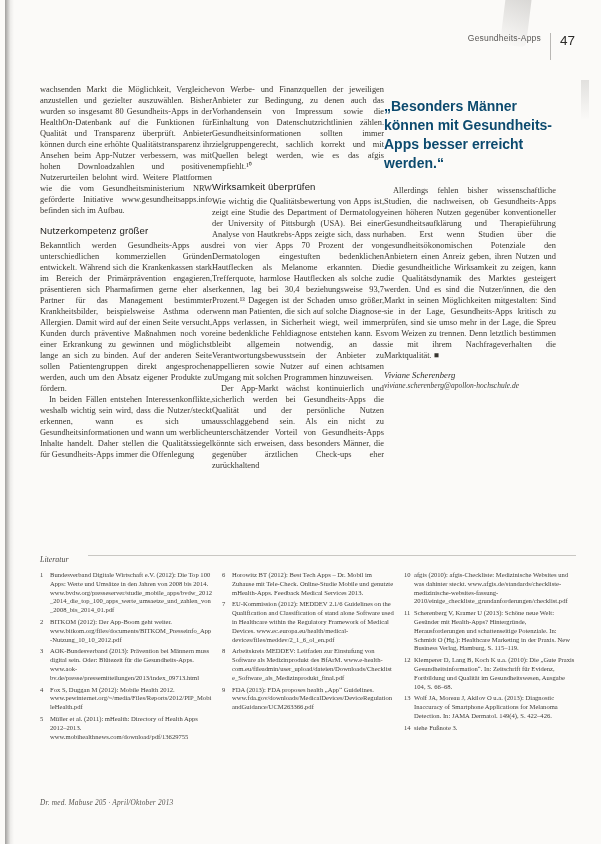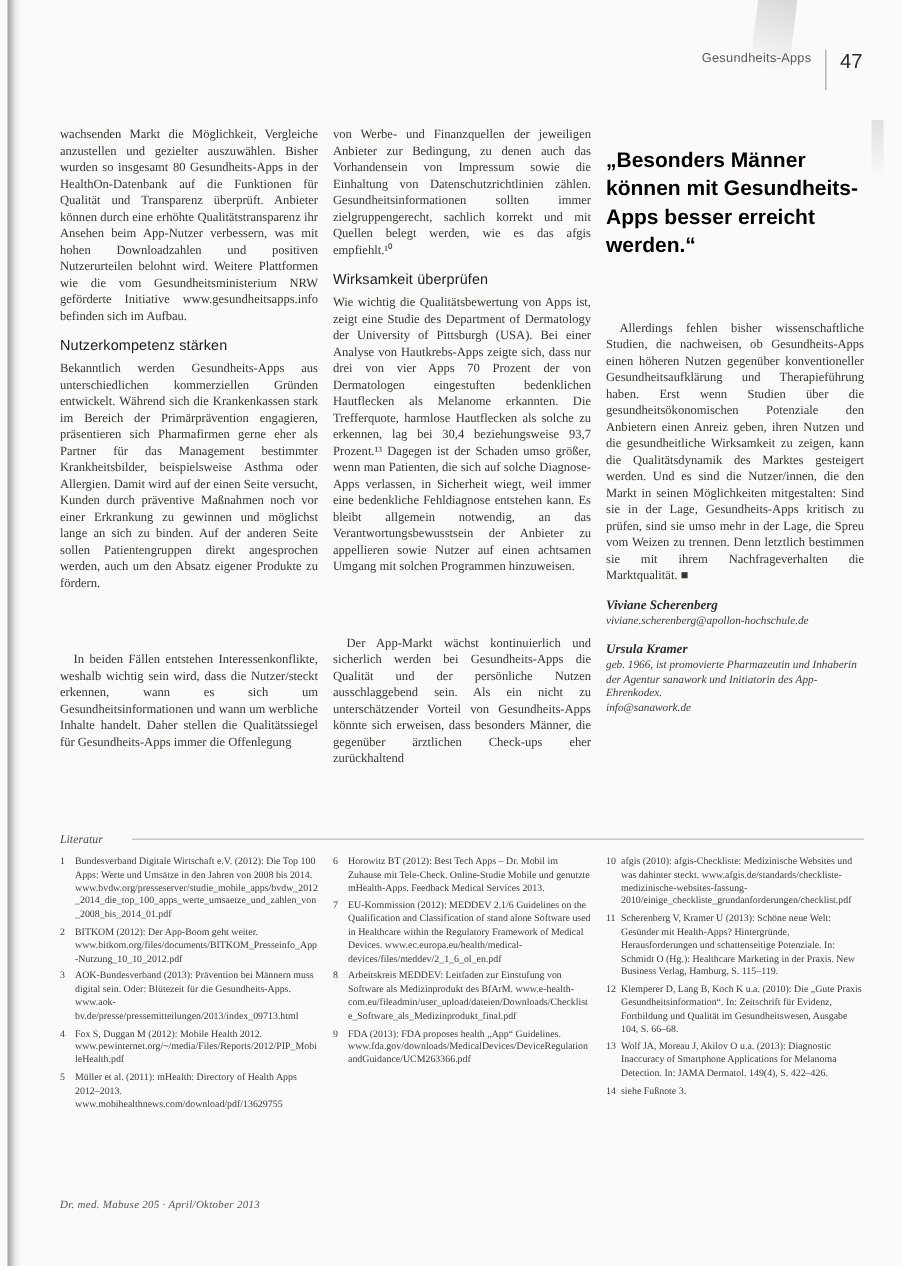--- a/index.html
+++ b/index.html
@@ -32,48 +32,48 @@
   .section-label {
     font-family:"Liberation Sans", sans-serif; font-size:8.5px; color:#5a5856; letter-spacing:.2px;
   }
   .head-rule { width:1px; height:27px; background:#b9b7b4; }
   .pagenum {
     font-family:"Liberation Sans", sans-serif; font-weight:normal; font-size:13.5px; color:#2b2a28;
   }
   
   .columns {
     position:absolute; left:40px; top:84px; width:536px; height:468px;
-    display:flex; gap:10px; overflow:hidden;
+    display:flex; overflow:hidden;
   }
   .col { width:172px; flex:none; }
   .col p {
     margin:0; font-size:8.4px; line-height:11px; text-align:justify;
     hyphens:auto; -webkit-hyphens:auto; color:#37352f;
   }
-  .col p.indent { text-indent:9px;margin-top:40px; }
+  .col p.indent { text-indent:9px; }
   .col h2 {
     font-family:"Liberation Sans", sans-serif; font-size:9.6px; font-weight:normal;
     margin:9px 0 4px 0; color:#1d1c1a; letter-spacing:.1px;
   }
   .pullquote {
     font-family:"Liberation Sans", sans-serif; font-weight:bold;
-    font-size:14px; line-height:19px; color:#000000;
+    font-size:14px; line-height:19px; color:#0c4a6e;
     margin:13px 0 12px 0;
   }
   .bio { margin-top:9px; }
   .bio-name {
-    font-style:italic; font-weight:bold; font-size:8.7px; color:#2e2d2b; margin-bottom:1px;
+    font-style:italic; font-weight:normal; font-size:8.7px; color:#2e2d2b; margin-bottom:1px;
   }
   .bio-text, .bio-email {
     font-style:italic; font-size:7.5px; line-height:9.4px; color:#3c3a37;
   }
   
   .lit-head {
     position:absolute; left:40px; top:555px; width:536px;
-    display:flex; align-items:center; gap:19px;
+    display:flex; gap:19px;
   }
   .lit-label { font-style:italic; font-size:7.9px; color:#4a4846; flex:none; }
   .lit-rule { flex:1; height:1px; background:#c9c7c3; }
   .refs {
     position:absolute; left:40px; top:571px; width:536px; height:222px;
     display:flex; gap:10px; overflow:hidden;
   }
   .refcol { width:172px; flex:none; }
   .ref { display:flex; font-size:6.6px; line-height:8.8px; margin-bottom:3px; color:#3c3a37; }
   .ref-num { width:10px; flex:none; }
@@ -93,45 +93,40 @@
 
 <header class="pagehead">
   <span class="section-label">Gesundheits-Apps</span>
   <span class="head-rule"></span>
   <span class="pagenum">47</span>
 </header>
 
 <main class="columns">
   <section class="col">
     <p>wachsenden Markt die Möglichkeit, Vergleiche anzustellen und gezielter auszuwählen. Bisher wurden so insgesamt 80 Gesundheits-Apps in der HealthOn-Datenbank auf die Funktionen für Qualität und Transparenz überprüft. Anbieter können durch eine erhöhte Qualitätstransparenz ihr Ansehen beim App-Nutzer verbessern, was mit hohen Downloadzahlen und positiven Nutzerurteilen belohnt wird. Weitere Plattformen wie die vom Gesundheitsministerium NRW geförderte Initiative www.gesundheitsapps.info befinden sich im Aufbau.</p>
-    <h2>Nutzerkompetenz stärken</h2>
+    <h2>Nutzerkompetenz größer</h2>
     <p>Bekanntlich werden Gesundheits-Apps aus unterschiedlichen kommerziellen Gründen entwickelt. Während sich die Krankenkassen stark im Bereich der Primärprävention engagieren, präsentieren sich Pharmafirmen gerne eher als Partner für das Management bestimmter Krankheitsbilder, beispielsweise Asthma oder Allergien. Damit wird auf der einen Seite versucht, Kunden durch präventive Maßnahmen noch vor einer Erkrankung zu gewinnen und möglichst lange an sich zu binden. Auf der anderen Seite sollen Patientengruppen direkt angesprochen werden, auch um den Absatz eigener Produkte zu fördern.</p>
     <p class="indent">In beiden Fällen entstehen Interessenkonflikte, weshalb wichtig sein wird, dass die Nutzer/steckt erkennen, wann es sich um Gesundheitsinformationen und wann um werbliche Inhalte handelt. Daher stellen die Qualitätssiegel für Gesundheits-Apps immer die Offenlegung</p>
   </section>
 
   <section class="col">
     <p>von Werbe- und Finanzquellen der jeweiligen Anbieter zur Bedingung, zu denen auch das Vorhandensein von Impressum sowie die Einhaltung von Datenschutzrichtlinien zählen. Gesundheitsinformationen sollten immer zielgruppengerecht, sachlich korrekt und mit Quellen belegt werden, wie es das afgis empfiehlt.¹⁰</p>
     <h2>Wirksamkeit überprüfen</h2>
     <p>Wie wichtig die Qualitätsbewertung von Apps ist, zeigt eine Studie des Department of Dermatology der University of Pittsburgh (USA). Bei einer Analyse von Hautkrebs-Apps zeigte sich, dass nur drei von vier Apps 70 Prozent der von Dermatologen eingestuften bedenklichen Hautflecken als Melanome erkannten. Die Trefferquote, harmlose Hautflecken als solche zu erkennen, lag bei 30,4 beziehungsweise 93,7 Prozent.¹³ Dagegen ist der Schaden umso größer, wenn man Patienten, die sich auf solche Diagnose-Apps verlassen, in Sicherheit wiegt, weil immer eine bedenkliche Fehldiagnose entstehen kann. Es bleibt allgemein notwendig, an das Verantwortungsbewusstsein der Anbieter zu appellieren sowie Nutzer auf einen achtsamen Umgang mit solchen Programmen hinzuweisen.</p>
     <p class="indent">Der App-Markt wächst kontinuierlich und sicherlich werden bei Gesundheits-Apps die Qualität und der persönliche Nutzen ausschlaggebend sein. Als ein nicht zu unterschätzender Vorteil von Gesundheits-Apps könnte sich erweisen, dass besonders Männer, die gegenüber ärztlichen Check-ups eher zurückhaltend</p>
   </section>
 
   <section class="col">
     <blockquote class="pullquote">„Besonders Männer können mit Gesundheits-Apps besser erreicht werden.“</blockquote>
     <p class="indent">Allerdings fehlen bisher wissenschaftliche Studien, die nachweisen, ob Gesundheits-Apps einen höheren Nutzen gegenüber konventioneller Gesundheitsaufklärung und Therapieführung haben. Erst wenn Studien über die gesundheitsökonomischen Potenziale den Anbietern einen Anreiz geben, ihren Nutzen und die gesundheitliche Wirksamkeit zu zeigen, kann die Qualitätsdynamik des Marktes gesteigert werden. Und es sind die Nutzer/innen, die den Markt in seinen Möglichkeiten mitgestalten: Sind sie in der Lage, Gesundheits-Apps kritisch zu prüfen, sind sie umso mehr in der Lage, die Spreu vom Weizen zu trennen. Denn letztlich bestimmen sie mit ihrem Nachfrageverhalten die Marktqualität. ■</p>
 
     <div class="bio">
       <div class="bio-name">Viviane Scherenberg</div>
       <div class="bio-email">viviane.scherenberg@apollon-hochschule.de</div>
     </div>
-    <div class="bio">
-      <div class="bio-name">Ursula Kramer</div>
-      <div class="bio-text">geb. 1966, ist promovierte Pharmazeutin und Inhaberin der Agentur sanawork und Initiatorin des App-Ehrenkodex.</div>
-      <div class="bio-email">info@sanawork.de</div>
-    </div>
   </section>
 </main>
 
 <div class="lit-head">
   <span class="lit-label">Literatur</span>
   <span class="lit-rule"></span>
 </div>
 
 <div class="refs">
   <div class="refcol">

